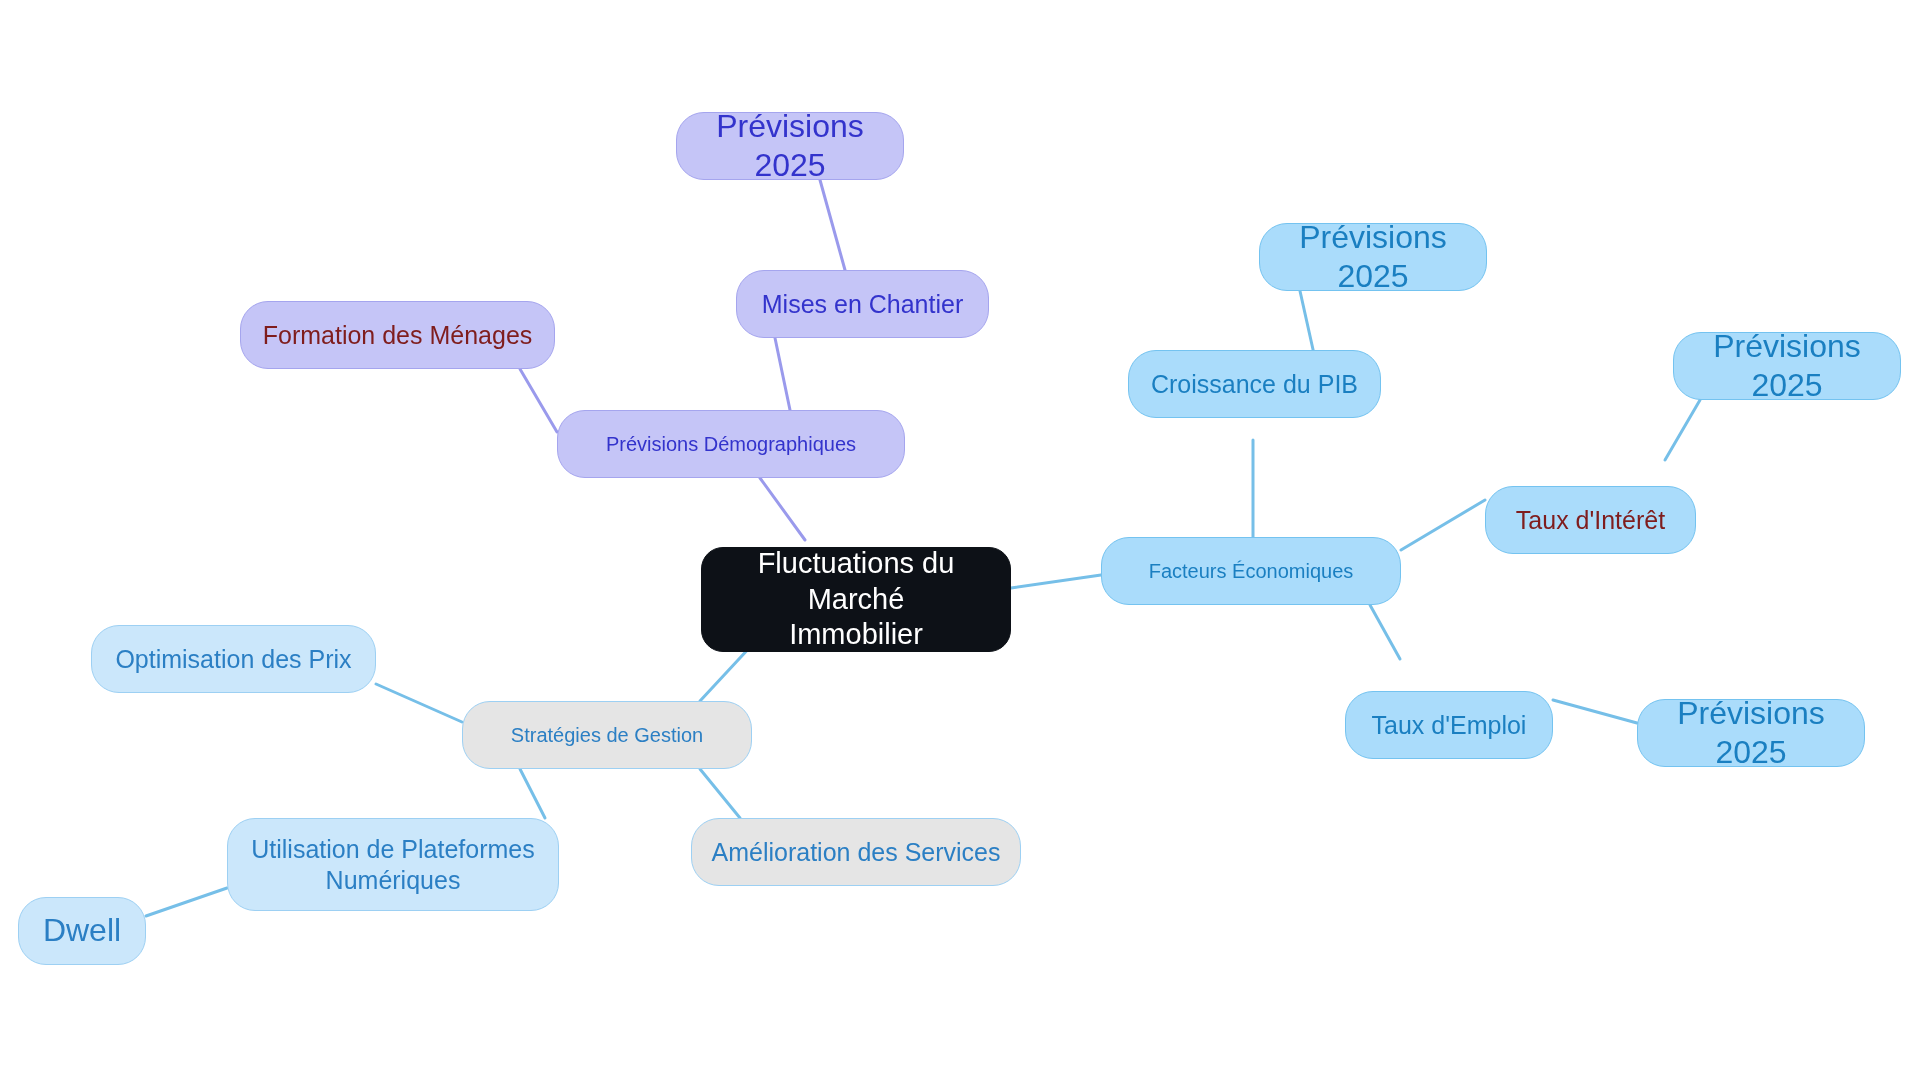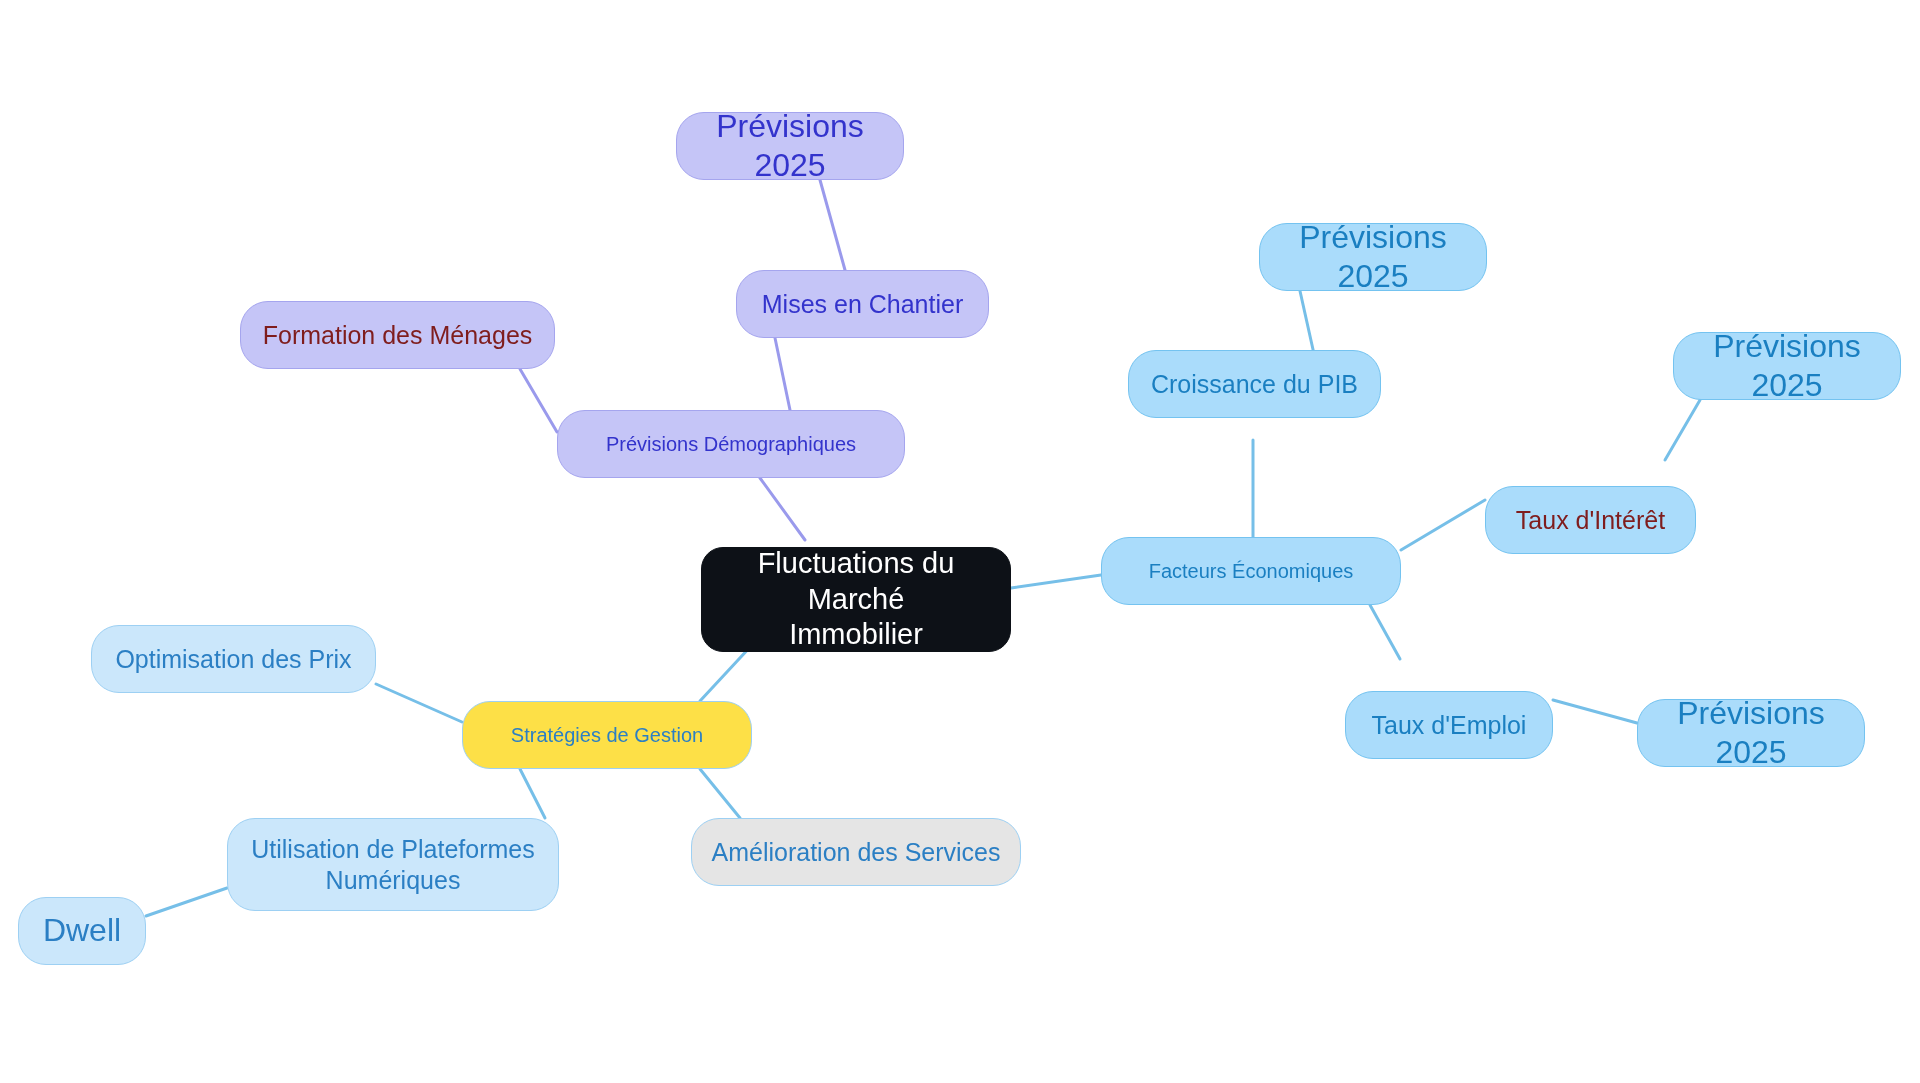--- a/index.html
+++ b/index.html
@@ -78,20 +78,20 @@
       <div class="node node-lvl2" style="left: 240px; top: 301px; width: 315px; height: 68px; background: rgb(197, 197, 247); border-color: rgb(165, 165, 238); color: #7f1d1d;">Formation des Ménages</div>
       <div class="node node-lvl2" style="left: 736px; top: 270px; width: 253px; height: 68px; background: rgb(197, 197, 247); border-color: rgb(165, 165, 238); color: rgb(51, 51, 204);">Mises en Chantier</div>
       <div class="node node-lvl3" style="left: 676px; top: 112px; width: 228px; height: 68px; background: rgb(197, 197, 247); border-color: rgb(165, 165, 238); color: rgb(51, 51, 204);">Prévisions 2025</div>
       <div class="node node-lvl1" style="left: 1101px; top: 537px; width: 300px; height: 68px; background: rgb(170, 220, 251); border-color: rgb(116, 195, 240); color: rgb(26, 127, 193);">Facteurs Économiques</div>
       <div class="node node-lvl2" style="left: 1128px; top: 350px; width: 253px; height: 68px; background: rgb(170, 220, 251); border-color: rgb(116, 195, 240); color: rgb(26, 127, 193);">Croissance du PIB</div>
       <div class="node node-lvl3" style="left: 1259px; top: 223px; width: 228px; height: 68px; background: rgb(170, 220, 251); border-color: rgb(116, 195, 240); color: rgb(26, 127, 193);">Prévisions 2025</div>
       <div class="node node-lvl2" style="left: 1485px; top: 460px; width: 211px; height: 68px; background: rgb(170, 220, 251); border-color: rgb(116, 195, 240); color: #7f1d1d; margin-top: 26px;">Taux d'Intérêt</div>
       <div class="node node-lvl3" style="left: 1673px; top: 332px; width: 228px; height: 68px; background: rgb(170, 220, 251); border-color: rgb(116, 195, 240); color: rgb(26, 127, 193);">Prévisions 2025</div>
       <div class="node node-lvl2" style="left: 1345px; top: 691px; width: 208px; height: 68px; background: rgb(170, 220, 251); border-color: rgb(116, 195, 240); color: rgb(26, 127, 193);">Taux d'Emploi</div>
       <div class="node node-lvl3" style="left: 1637px; top: 699px; width: 228px; height: 68px; background: rgb(170, 220, 251); border-color: rgb(116, 195, 240); color: rgb(26, 127, 193);">Prévisions 2025</div>
-      <div class="node node-lvl1" style="left: 462px; top: 701px; width: 290px; height: 68px; background: #fde047; border-color: rgb(157, 208, 243); color: rgb(43, 127, 196);">Stratégies de Gestion</div>
+      <div class="node node-lvl1" style="left: 462px; top: 701px; width: 290px; height: 68px; background: #e5e5e5; border-color: rgb(157, 208, 243); color: rgb(43, 127, 196);">Stratégies de Gestion</div>
       <div class="node node-lvl2" style="left: 91px; top: 625px; width: 285px; height: 68px; background: rgb(203, 231, 251); border-color: rgb(157, 208, 243); color: rgb(43, 127, 196);">Optimisation des Prix</div>
       <div class="node node-lvl2" style="left: 227px; top: 818px; width: 332px; height: 93px; background: rgb(203, 231, 251); border-color: rgb(157, 208, 243); color: rgb(43, 127, 196);">Utilisation de Plateformes
 Numériques</div>
       <div class="node node-lvl3" style="left: 18px; top: 897px; width: 128px; height: 68px; background: rgb(203, 231, 251); border-color: rgb(157, 208, 243); color: rgb(43, 127, 196);">Dwell</div>
       <div class="node node-lvl2" style="left: 691px; top: 818px; width: 330px; height: 68px; background: #e5e5e5; border-color: rgb(157, 208, 243); color: rgb(43, 127, 196);">Amélioration des Services</div>
     </div>
 </div>
 
 </body></html>

